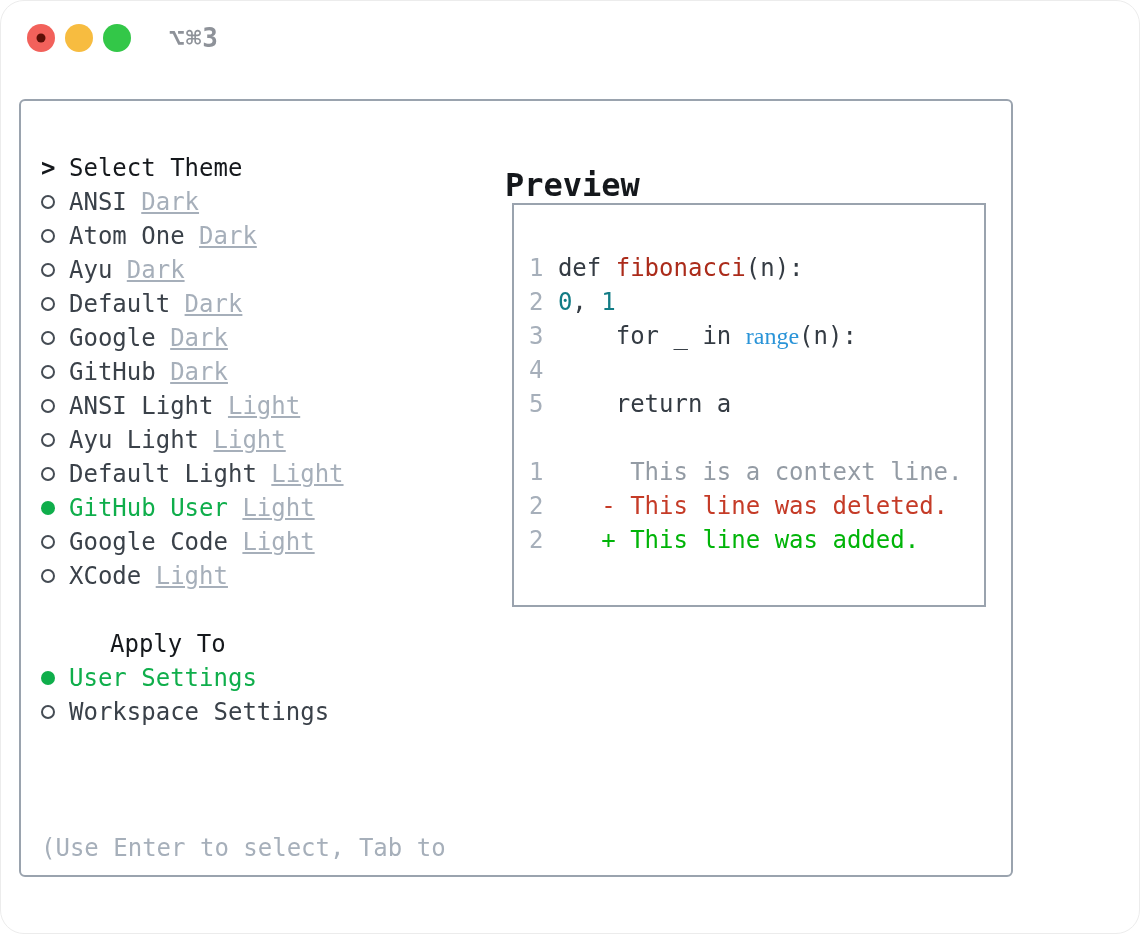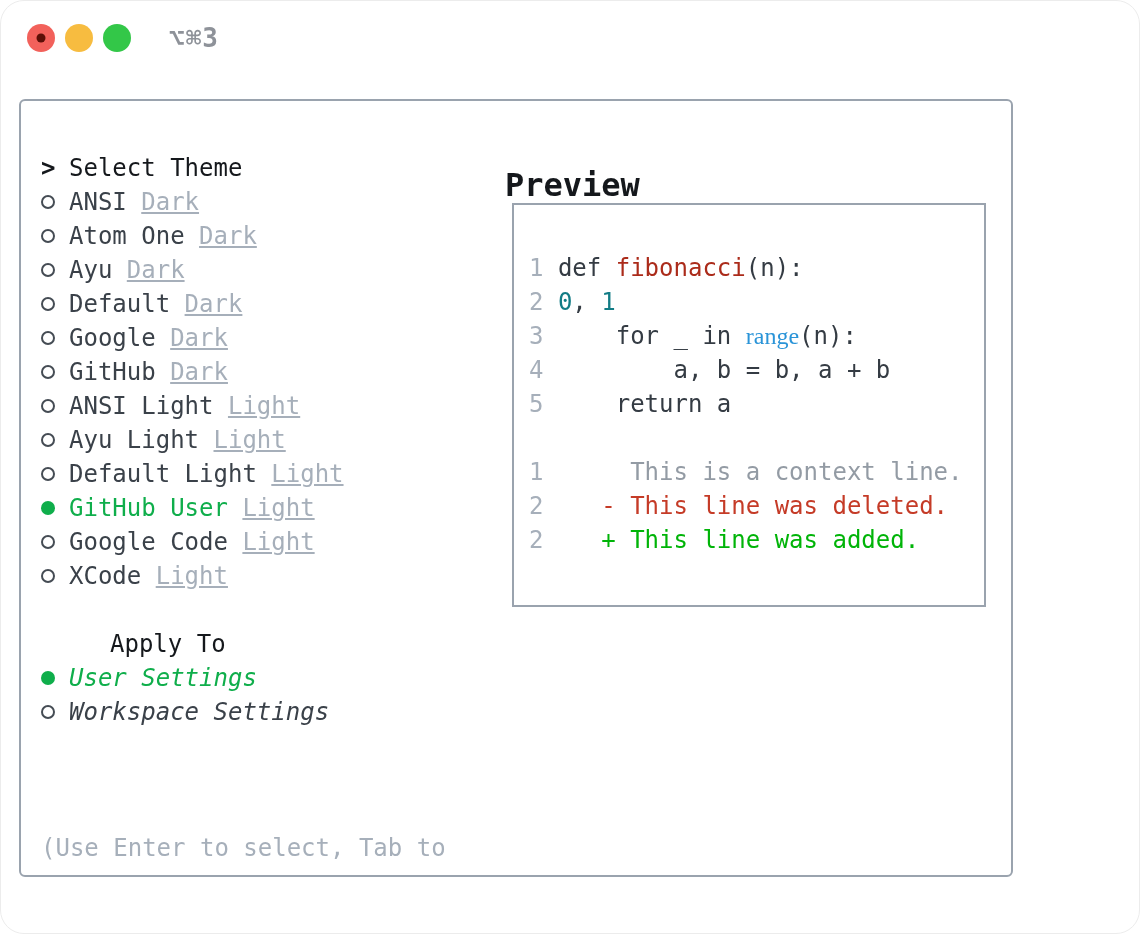--- a/index.html
+++ b/index.html
@@ -49,21 +49,21 @@
   .row{display:flex;align-items:center;height:34px;font-size:24px;white-space:pre;}
   .marker{width:28px;flex:0 0 28px;display:inline-flex;align-items:center;}
   .cursor{font-weight:700;color:var(--ink);font-size:24px;}
   .radio{width:14px;height:14px;border-radius:50%;border:2px solid #454c54;}
   .radio.on{border:none;background:var(--green);}
   .hdr{font-weight:400;color:var(--ink);}
   .subhdr{color:var(--ink);margin-left:41px;}
   .t-name{color:var(--text);}
   .t-name.sel{color:var(--green);}
   .t-variant{color:var(--muted);text-decoration:underline;}
-  .opt{color:var(--text);font-style:italic;}
+  .opt{color:var(--text);}
   .opt.sel{color:var(--green);}
   .theme-list{position:absolute;left:20px;top:50px;}
   .apply-list{position:absolute;left:20px;top:526px;}
   .hint{
     position:absolute;left:20px;top:662px;font-size:24px;line-height:34px;
     color:var(--muted);white-space:pre;
   }
   
   .preview-title{
     position:absolute;left:484px;top:51px;height:34px;display:flex;align-items:center;
@@ -133,21 +133,21 @@
       <div>change focus)</div>
     </div>
 
     <div class="preview-title">Preview</div>
 
     <div class="preview-box" id="preview-box">
 
     <div class="code-row"><span class="lineno">1 </span><span class="c-code">def </span><span class="c-func">fibonacci</span><span class="c-code">(n):</span></div>
         <div class="code-row"><span class="lineno">2 </span><span class="c-num">0</span><span class="c-code">, </span><span class="c-num">1</span></div>
         <div class="code-row"><span class="lineno">3 </span><span class="c-code">    for _ in </span><span class="c-builtin">range</span><span class="c-code">(n):</span></div>
-        <div class="code-row"><span class="lineno">4 </span><span class="c-code">        a, b = b, a + b</span></div>
+        <div class="code-row"><span class="lineno">4 </span></div>
         <div class="code-row"><span class="lineno">5 </span><span class="c-code">    return a</span></div>
         <div class="code-row"><span class="lineno">  </span></div>
         <div class="code-row"><span class="lineno">1 </span><span class="c-context">     This is a context line.</span></div>
         <div class="code-row"><span class="lineno">2 </span><span class="c-deleted">   - This line was deleted.</span></div>
         <div class="code-row"><span class="lineno">2 </span><span class="c-added">   + This line was added.</span></div>
       </div>
 
   </div>
 </div>
 

